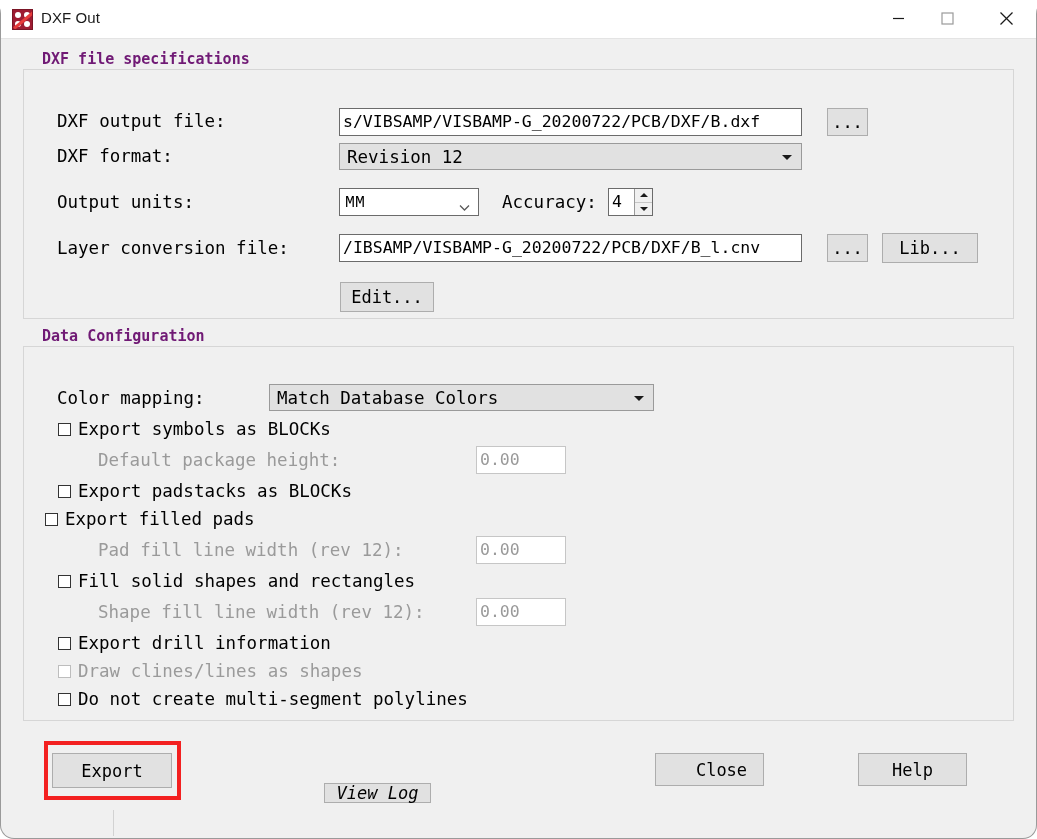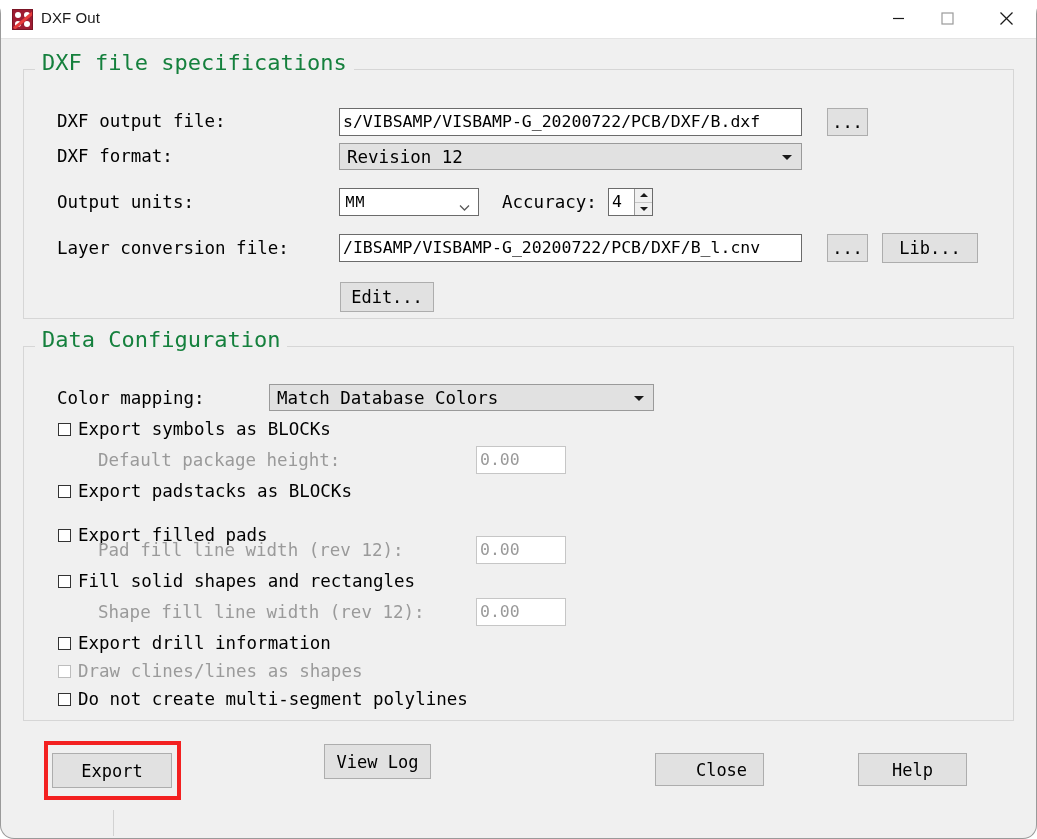--- a/index.html
+++ b/index.html
@@ -85,24 +85,25 @@
 
   
   .groupbox {
     position: absolute;
     border: 1px solid #d6d6d6;
     box-sizing: border-box;
   }
   .group-title {
     position: absolute;
     background: #f0f0f0;
-    font-size: 22px;
-    color: #15803d;
+    font-size: 15px;
+    color: #701a75;
     padding: 0 7px;
     white-space: nowrap;
+    font-weight: bold;
   }
 
   #gb-spec { left: 22px; top: 69px; width: 991px; height: 250px; }
   #gt-spec { left: 34px; top: 50px; }
 
   #gb-data { left: 22px; top: 346px; width: 991px; height: 375px; }
   #gt-data { left: 34px; top: 327px; }
 
   
   .lbl {
@@ -374,21 +375,21 @@
   </div>
 
   <div class="lbl dim" style="left:97px; top:450px;">Default package height:</div>
   <div class="textfield disabled" style="left:475px; top:446px; width:90px;">0.00</div>
 
   <div class="cbrow" style="left:57px; top:481px;">
     <span class="cbbox"></span>
     <span class="cbtext">Export padstacks as BLOCKs</span>
   </div>
 
-  <div class="cbrow" style="left:57px; top:509px;margin-top:16px;">
+  <div class="cbrow" style="left:44px; top:509px;">
     <span class="cbbox"></span>
     <span class="cbtext">Export filled pads</span>
   </div>
 
   <div class="lbl dim" style="left:97px; top:540px;">Pad fill line width (rev 12):</div>
   <div class="textfield disabled" style="left:475px; top:536px; width:90px;">0.00</div>
 
   <div class="cbrow" style="left:57px; top:571px;">
     <span class="cbbox"></span>
     <span class="cbtext">Fill solid shapes and rectangles</span>
@@ -406,20 +407,20 @@
     <span class="cbbox dim"></span>
     <span class="cbtext dim">Draw clines/lines as shapes</span>
   </div>
 
   <div class="cbrow" style="left:57px; top:689px;">
     <span class="cbbox"></span>
     <span class="cbtext">Do not create multi-segment polylines</span>
   </div>
 
   <div class="btn" style="left:51px;  top:753px; width:120px; height:35px;">Export</div>
-  <div class="btn" style="left:323px; top:744px; width:107px; height:35px;">View Log</div>
+  <div class="btn" style="left:323px; top:783px; width:107px; height:20px;font-style:italic;">View Log</div>
   <div class="btn" style="left:654px; top:753px; width:109px; height:33px;padding-left:24px;">Close</div>
   <div class="btn" style="left:857px; top:753px; width:109px; height:33px;">Help</div>
 
   <div id="export-highlight"></div>
   <div id="bottom-divider"></div>
 
 </div>
 
 </body></html>

